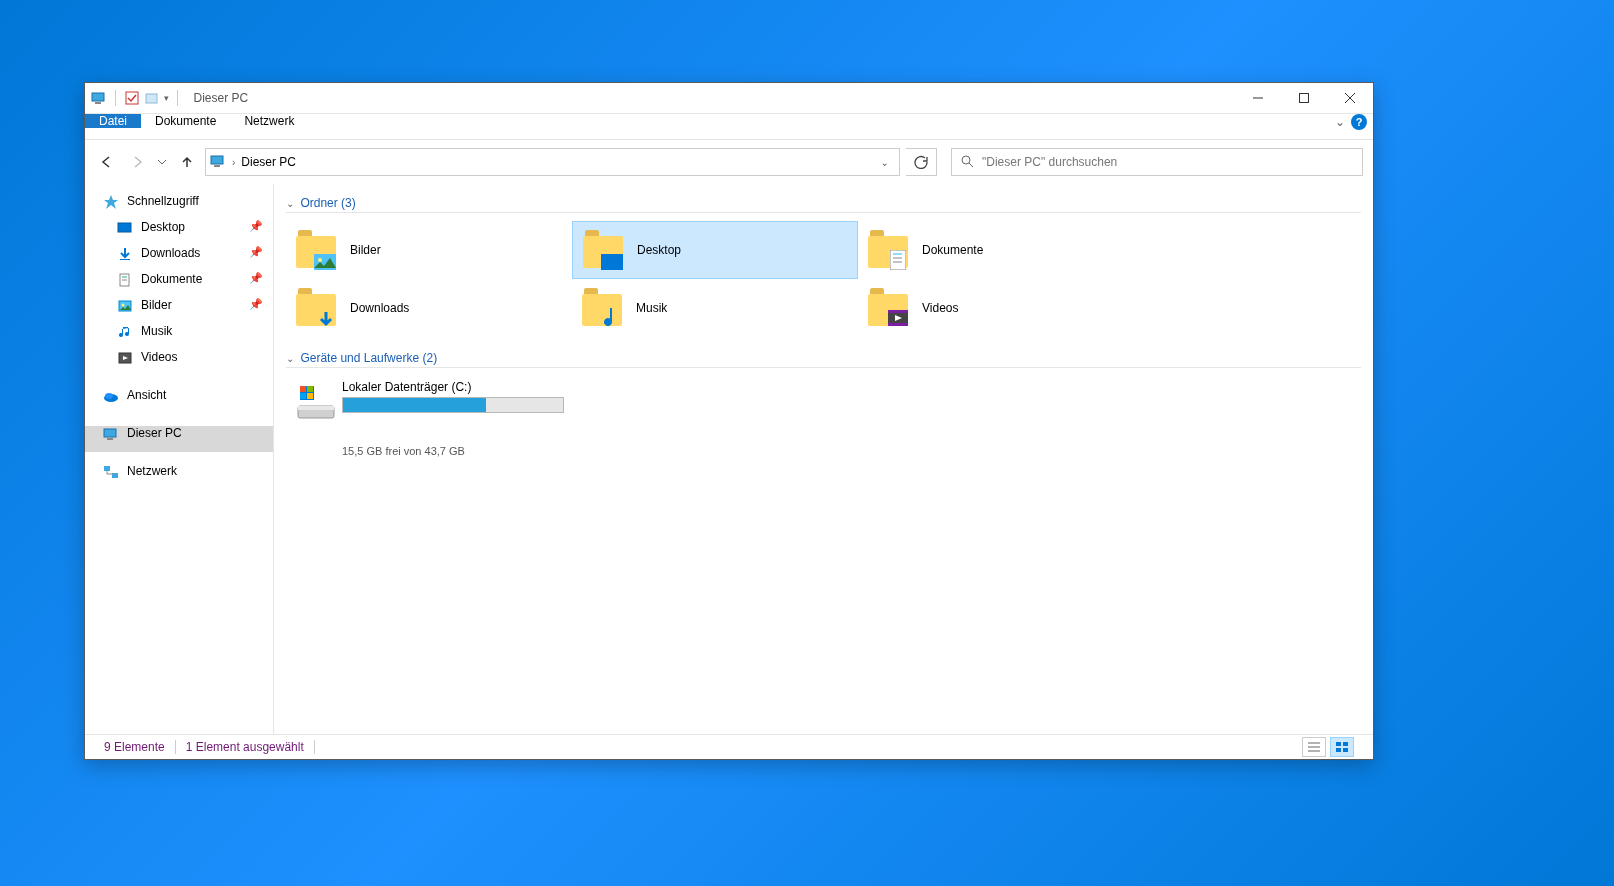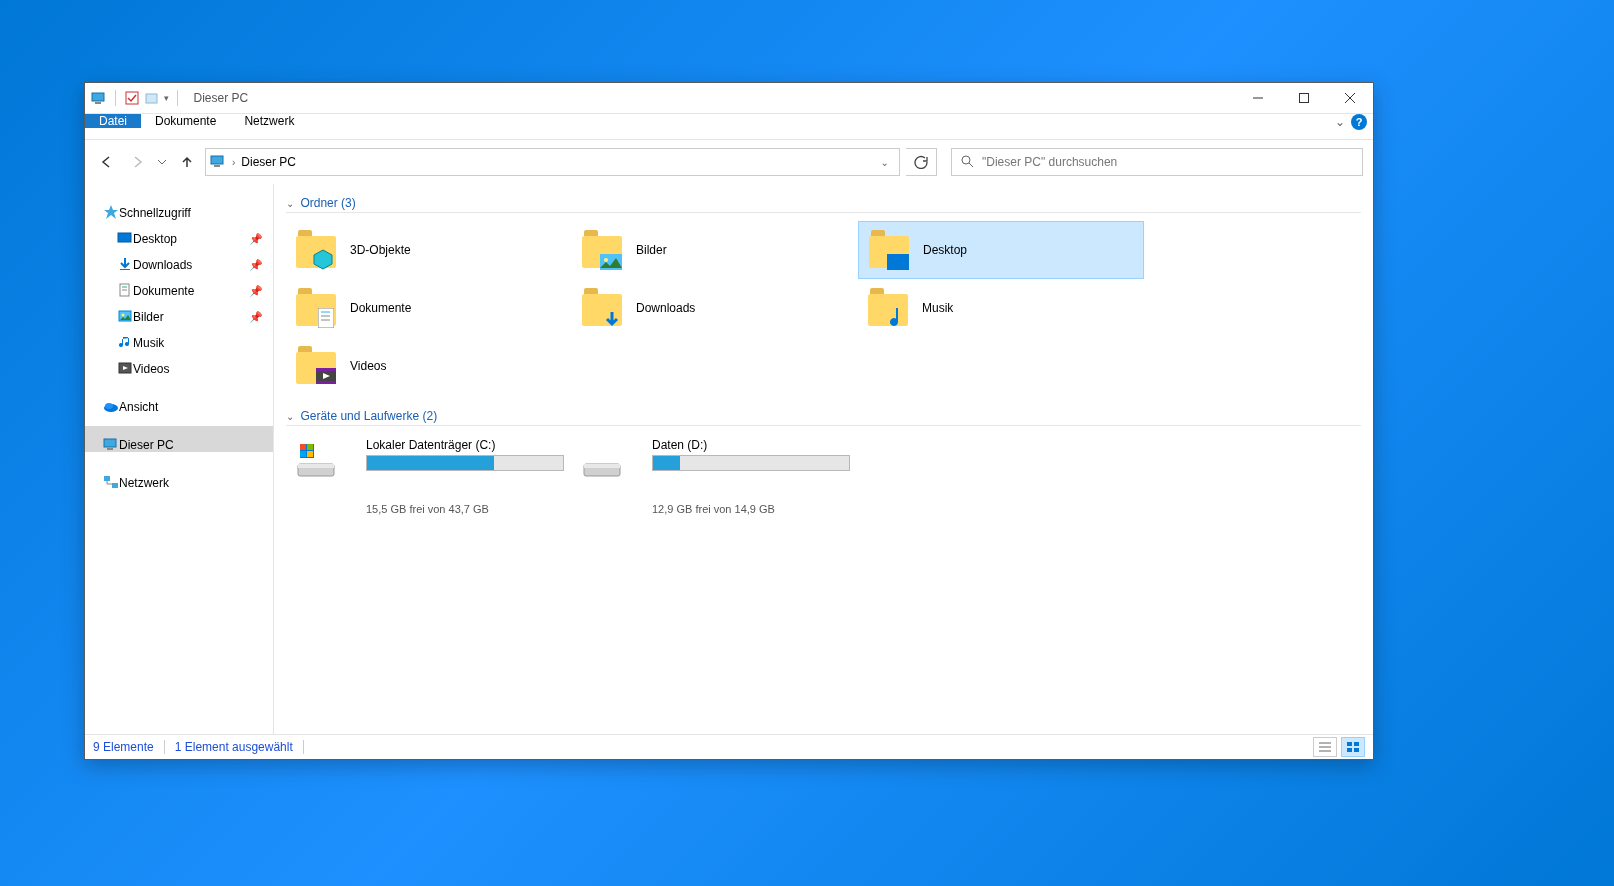--- a/index.html
+++ b/index.html
@@ -22,42 +22,42 @@
 .nav-arrow.disabled{color:#bbb;}
 .addr-bar{flex:1;height:26px;border:1px solid #ccc;display:flex;align-items:center;padding:0 4px;gap:6px;}
 .addr-chevron{color:#666;font-size:10px;}
 .addr-text{flex:1;}
 .addr-drop{color:#666;font-size:10px;padding:0 6px;}
 .refresh-btn{width:30px;height:26px;border:1px solid #ccc;border-left:none;display:flex;align-items:center;justify-content:center;color:#444;}
 .search-bar{width:394px;height:26px;border:1px solid #ccc;display:flex;align-items:center;padding:0 8px;gap:8px;margin-left:8px;}
 .search-ph{color:#777;}
 .body{flex:1;display:flex;overflow:hidden;}
 .sidebar{width:188px;border-right:1px solid #e5e5e5;padding-top:10px;overflow:auto;}
-.sb-item{height:26px;display:flex;align-items:flex-end;padding-left:18px;cursor:default;}
+.sb-item{height:26px;display:flex;align-items:flex-start;padding-left:18px;gap:8px;cursor:default;}
 .sb-item.child{padding-left:32px;}
 .sb-item .pin{margin-left:auto;margin-right:10px;color:#888;font-size:11px;}
 .sb-item.selected{background:#d8d8d8;}
 .sb-spacer{height:12px;}
 .sb-icon{width:16px;height:16px;flex-shrink:0;}
 .content{flex:1;overflow:auto;padding:6px 12px;}
 .group-header{display:flex;align-items:center;gap:6px;color:#1a5fb4;margin:6px 0 8px 0;border-bottom:1px solid #e6e6e6;padding-bottom:2px;}
 .group-header .chev{font-size:10px;color:#666;}
 .grid{display:flex;flex-wrap:wrap;}
 .tile{width:286px;height:58px;display:flex;align-items:center;padding:4px 8px;gap:12px;cursor:default;box-sizing:border-box;}
 .tile.selected{background:#cce8ff;border:1px solid #99d1ff;}
 .tile-icon{width:44px;height:44px;flex-shrink:0;position:relative;}
 .tile-label{font-size:12px;}
-.drive-tile{width:286px;display:flex;align-items:flex-start;padding:4px 8px;gap:28px;box-sizing:border-box;justify-content:space-between;}
+.drive-tile{width:286px;display:flex;align-items:flex-start;padding:4px 8px;gap:4px;box-sizing:border-box;justify-content:space-between;}
 .drive-icon{width:44px;height:44px;flex-shrink:0;}
 .drive-info{flex:1;}
 .drive-name{font-size:12px;margin-bottom:3px;}
 .drive-bar{height:14px;border:1px solid #b8b8b8;background:#e6e6e6;position:relative;margin-bottom:4px;}
 .drive-fill{position:absolute;left:0;top:0;bottom:0;background:#26a0da;}
 .drive-free{font-size:11px;color:#555;margin-top:32px;}
-.statusbar{height:24px;border-top:1px solid #e5e5e5;display:flex;align-items:center;padding:0 8px;font-size:12px;color:#1d4ed8;}
+.statusbar{height:24px;border-top:1px solid #e5e5e5;display:flex;align-items:center;padding:0 19px;font-size:12px;color:#701a75;}
 .status-sep{width:1px;height:14px;background:#ccc;margin:0 10px;}
 .status-right{margin-left:auto;display:flex;gap:4px;}
 .view-btn{width:22px;height:18px;border:1px solid #ccc;display:flex;align-items:center;justify-content:center;}
 .view-btn.active{background:#cce8ff;border-color:#99d1ff;}
 
 .folder-base{width:40px;height:32px;background:#ffd868;border-radius:2px;position:absolute;bottom:4px;left:2px;}
 .folder-tab{width:14px;height:6px;background:#e6b84d;border-radius:2px 2px 0 0;position:absolute;bottom:36px;left:4px;}
 </style>
 </head>
 <body>
@@ -247,30 +247,20 @@
         <span>Netzwerk</span>
       </div>
     </div>
 
     <div class="content">
       <div class="group-header">
         <span class="chev">⌄</span>
         <span>Ordner (3)</span>
       </div>
       <div class="grid" id="folders-grid">
-          <div class="tile">
-            <div class="tile-icon">
-              <div class="folder-tab"></div>
-              <div class="folder-base"></div>
-              <svg width="22" height="22" style="position:absolute;right:4px;bottom:2px;">
-                <polygon points="11,2 20,7 20,16 11,21 2,16 2,7" fill="#26c6da" stroke="#00838f"></polygon>
-              </svg>
-            </div>
-            <div class="tile-label">3D-Objekte</div>
-          </div>
           <div class="tile">
             <div class="tile-icon">
               <div class="folder-tab"></div>
               <div class="folder-base"></div>
               <svg width="22" height="16" style="position:absolute;right:2px;bottom:2px;">
                 <rect width="22" height="16" fill="#4fc3f7"></rect>
                 <circle cx="6" cy="6" r="2" fill="#fff176"></circle>
                 <path d="M0 14l6-6 4 4 6-8 6 10" fill="#2e7d32"></path>
               </svg>
             </div>
@@ -350,33 +340,20 @@
                 <rect x="13" y="13" width="6" height="6" fill="#ffb900"></rect>
               </svg></div>
             <div class="drive-info">
               <div class="drive-name">Lokaler Datenträger (C:)</div>
               <div class="drive-bar">
                 <div class="drive-fill" style="width:65%"></div>
               </div>
               <div class="drive-free">15,5 GB frei von 43,7 GB</div>
             </div>
           </div>
-          <div class="drive-tile">
-            <div class="drive-icon"><svg width="44" height="44">
-                <rect x="4" y="26" width="36" height="12" rx="2" fill="#d0d0d0" stroke="#999"></rect>
-                <rect x="4" y="26" width="36" height="4" fill="#e8e8e8"></rect>
-              </svg></div>
-            <div class="drive-info">
-              <div class="drive-name">Daten (D:)</div>
-              <div class="drive-bar">
-                <div class="drive-fill" style="width:14%"></div>
-              </div>
-              <div class="drive-free">12,9 GB frei von 14,9 GB</div>
-            </div>
-          </div>
         </div>
     </div>
   </div>
 
   <div class="statusbar">
     <span>9 Elemente</span>
     <span class="status-sep"></span>
     <span>1 Element ausgewählt</span>
     <span class="status-sep"></span>
     <div class="status-right">

